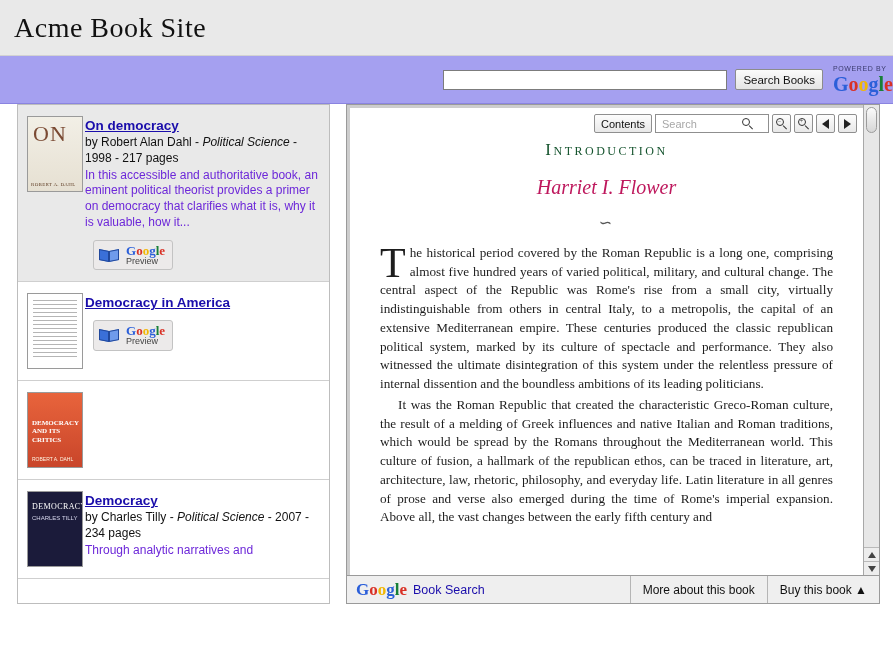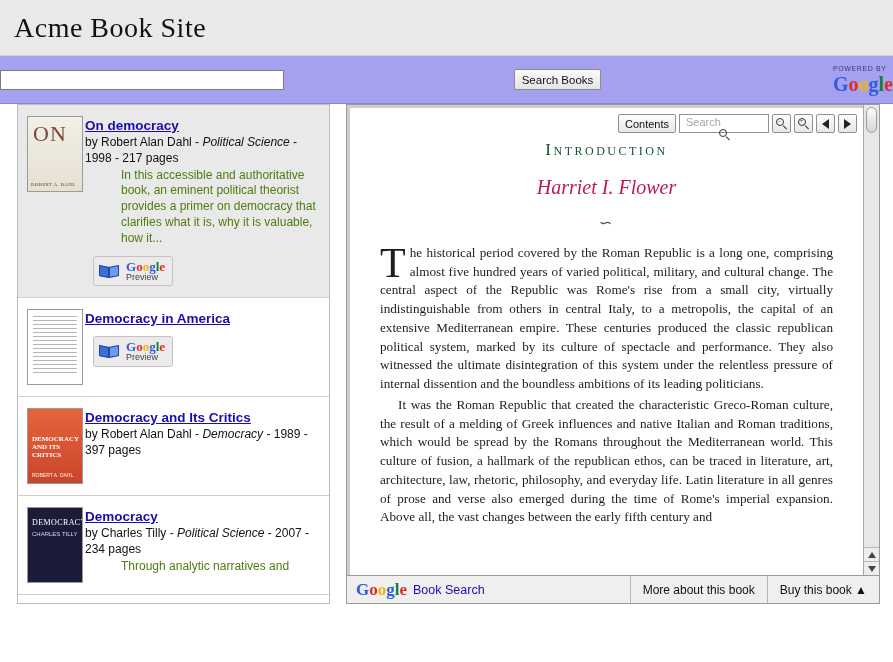--- a/index.html
+++ b/index.html
@@ -32,21 +32,21 @@
     letter-spacing: 0.5px;
   }
 
   
   .search-bar {
     height: 48px;
     background: #a5a0f0;
     border-bottom: 1px solid #8a84e0;
     display: flex;
     align-items: center;
-    justify-content: space-between;
+    justify-content: flex-end;
     gap: 8px;
   }
   .search-input {
     width: 284px;
     height: 20px;
     border: 1px solid #7c7c7c;
     background: #fff;
     font-size: 12px;
     padding: 1px 3px;
     font-family: "Liberation Sans", sans-serif;
@@ -179,24 +179,23 @@
   }
   .book-byline {
     font-size: 12px;
     color: #111;
     line-height: 1.32;
     margin-top: 1px;
   }
   .book-byline i { font-style: italic; }
   .snippet {
     font-size: 12px;
-    color: #4d7c0f;
+    color: #6d28d9;
     line-height: 1.32;
     margin-top: 1px;
-    margin-left: 36px;
   }
   .preview-btn {
     margin-top: 9px;
     margin-left: 8px;
     display: inline-flex;
     align-items: center;
     gap: 5px;
     background: #eceaea;
     border: 1px solid #c3c3c3;
     border-radius: 3px;
@@ -263,22 +262,21 @@
     padding: 0 6px;
     display: flex; align-items: center;
     cursor: pointer;
   }
   .tb-search {
     height: 19px;
     display: flex;
     align-items: center;
     border: 1px solid #8f8f8f;
     background: #fff;
-    padding: 0 2px 0 4px;
-    flex-direction: column;
+    padding: 0 14px 0 4px;
   }
   .tb-search input {
     border: none;
     outline: none;
     width: 82px;
     font-size: 11px;
     color: #111;
     font-family: "Liberation Sans", sans-serif;
   }
   .tb-search input::placeholder { color: #a7a7a7; }
@@ -485,24 +483,20 @@
               <span class="g-logo"><span class="b">G</span><span class="r">o</span><span class="y">o</span><span class="b">g</span><span class="g">l</span><span class="r">e</span></span>
               <span class="pv">Preview</span>
             </span>
           </div>
         </div>
       </div>
 
       <div class="result">
         <div class="thumb">
           <div class="thumb-img cover-3"></div>
-        </div>
-        <div class="meta">
-          <a class="book-title">Democracy and Its Critics</a>
-          <div class="book-byline"><span>by Robert Alan Dahl - </span><i>Democracy</i><span> - 1989 - 397 pages</span></div>
         </div>
       </div>
 
       <div class="result">
         <div class="thumb">
           <div class="thumb-img cover-4"></div>
         </div>
         <div class="meta">
           <a class="book-title">Democracy</a>
           <div class="book-byline"><span>by Charles Tilly - </span><i>Political Science</i><span> - 2007 - 234 pages</span></div>

